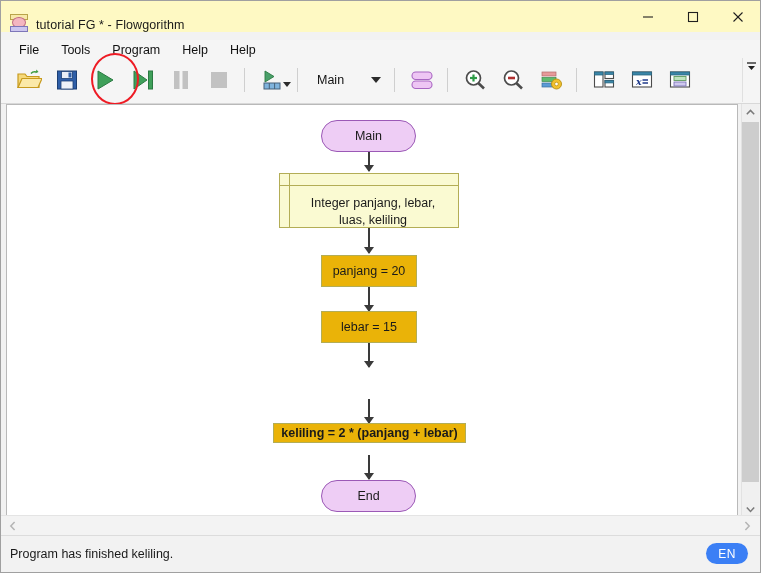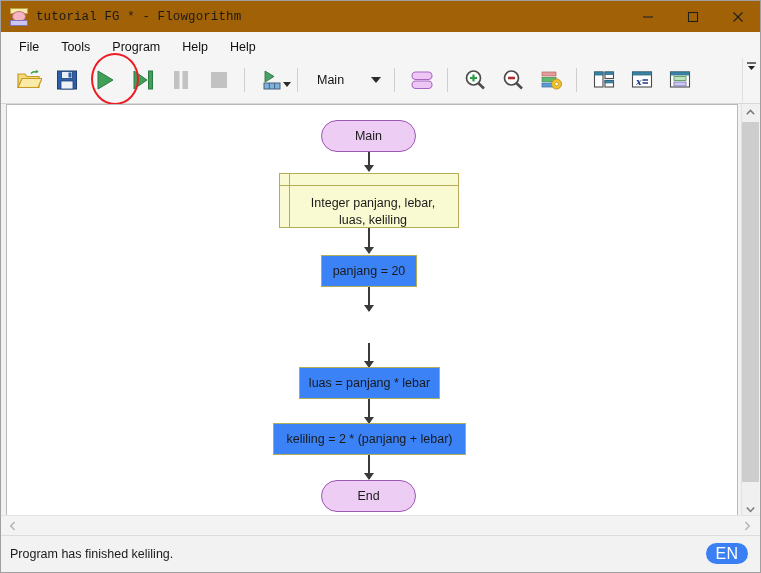--- a/index.html
+++ b/index.html
@@ -16,22 +16,22 @@
     width: 761px; height: 573px;
     background: #f2f2f2;
     border: 1px solid #a0a0a0;
     box-sizing: border-box;
     overflow: hidden;
   }
 
   
   #titlebar {
     position: absolute; left: 0; top: 0; width: 759px; height: 31px;
-    background: #a16207;
-    display: flex; align-items: center; font-family: Liberation Mono, monospace;
+    background: #fef9c3;
+    display: flex; align-items: flex-end;
   }
   #app-icon {
     width: 18px; height: 18px; margin-left: 9px; margin-right: 8px;
     position: relative; flex: none;
   }
   #app-icon .lyr { position: absolute; left: 0; }
   #app-icon .top { top: 0; width: 18px; height: 6px; background: #f7e9a8; border: 1px solid #b9a44a; box-sizing: border-box; }
   #app-icon .bot { top: 12px; width: 18px; height: 6px; background: #cdc6ef; border: 1px solid #7d76b8; box-sizing: border-box; }
   #app-icon .dia  { top: 3px; left: 2px; width: 14px; height: 11px; background: #f4b6c0; border: 1px solid #c06d80;
                     border-radius: 50%; box-sizing: border-box; }
@@ -40,23 +40,23 @@
   }
   .winbtns { position: absolute; right: 0; top: 0; height: 31px; display: flex; }
   .winbtn {
     width: 45px; height: 31px; display: flex; align-items: center; justify-content: center;
     color: #202020;
   }
   .winbtn svg { display: block; }
 
   
   #menubar {
-    position: absolute; left: 0; top: 31px; width: 759px; height: 25px;
+    position: absolute; left: 0; top: 39px; width: 759px; height: 25px;
     background: #f5f5f5;
-    display: flex; align-items: flex-end;
+    display: flex; align-items: flex-start;
     border-bottom: 1px solid #ededed;
   }
   .menu-item {
     font-size: 12.5px; color: #111; padding: 3px 10px; margin-left: 2px; white-space: nowrap;
   }
   .menu-item:first-child { margin-left: 8px; }
 
   
   #toolbar {
     position: absolute; left: 0; top: 56px; width: 759px; height: 46px;
@@ -113,21 +113,21 @@
   }
 
   .node { position: absolute; box-sizing: border-box; }
 
   .terminal {
     background: #eecdf5; border: 1px solid #9b59b6; border-radius: 20px;
     display: flex; align-items: center; justify-content: center;
     font-size: 12.5px; color: #1a1a1a;
   }
   .assign {
-    background: #3b82f6; border: 1px solid #b3ad56;
+    background: #eab308; border: 1px solid #b3ad56;
     display: flex; align-items: center; justify-content: center;
     font-size: 12.5px; color: #1a1a1a; text-align: left;
   }
   .declare {
     background: #fafad2; border: 1px solid #b3ad56;
     font-size: 12.5px; color: #1a1a1a; text-align: center;
     display: flex; align-items: center; justify-content: center;
     padding: 0 14px 0 22px; line-height: 1.35;
   }
   .declare::before {
@@ -168,21 +168,21 @@
   #statusbar {
     position: absolute; left: 0; bottom: 0; width: 759px; height: 36px;
     background: #f2f2f2; border-top: 1px solid #dcdcdc;
     display: flex; align-items: center;
   }
   #status-text { font-size: 12.5px; color: #1a1a1a; margin-left: 9px; }
   #lang-pill {
     position: absolute; right: 12px; top: 7px;
     width: 42px; height: 21px; background: #3b7ff5; border-radius: 11px;
     display: flex; align-items: center; justify-content: center;
-    color: #ffffff; font-size: 16px; letter-spacing: 0.4px;
+    color: #ffffff; font-size: 12px; letter-spacing: 0.4px;
   }
 </style>
 </head>
 <body>
 
 <div id="app">
 
   <div id="titlebar">
     <div id="app-icon">
       <div class="lyr top"></div>
@@ -377,30 +377,30 @@
       </div>
       <div class="conn" style="left:361px; top:123px; height:25px;"></div>
       <div class="arrow" style="left:357px; top:142px;"></div>
 
       <div class="node assign" style="left:314px; top:150px; width:96px; height:32px;">
         <span>panjang = 20</span>
       </div>
       <div class="conn" style="left:361px; top:182px; height:24px;"></div>
       <div class="arrow" style="left:357px; top:200px;"></div>
 
+      <div class="node assign" style="left:314px; top:206px; width:96px; height:32px;">
+        <span>lebar = 15</span>
+      </div>
       <div class="conn" style="left:361px; top:238px; height:24px;"></div>
       <div class="arrow" style="left:357px; top:256px;"></div>
 
-      <div class="node assign" style="left:292px; top:262px; width:141px; height:32px;">
-        <span>luas = panjang * lebar</span>
-      </div>
       <div class="conn" style="left:361px; top:294px; height:24px;"></div>
       <div class="arrow" style="left:357px; top:312px;"></div>
 
-      <div class="node assign" style="left:266px; top:318px; width:193px; height:32px;">
+      <div class="node assign" style="left:266px; top:318px; width:193px; height:20px;font-weight:bold;">
         <span>keliling = 2 * (panjang + lebar)</span>
       </div>
       <div class="conn" style="left:361px; top:350px; height:24px;"></div>
       <div class="arrow" style="left:357px; top:368px;"></div>
 
       <div class="node terminal" style="left:314px; top:375px; width:95px; height:32px;">
         <span>End</span>
       </div>
 
     </div>

